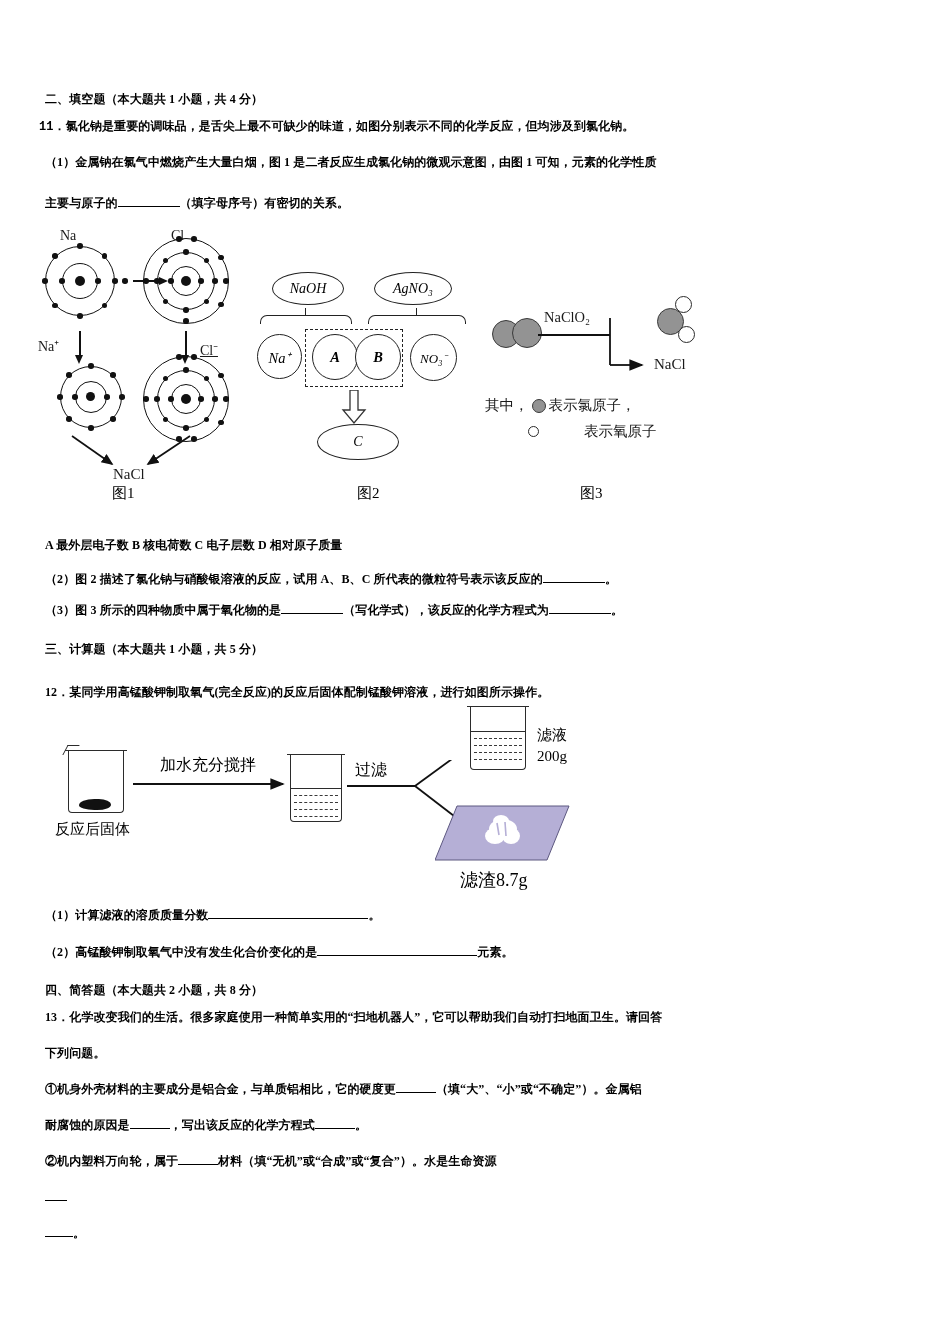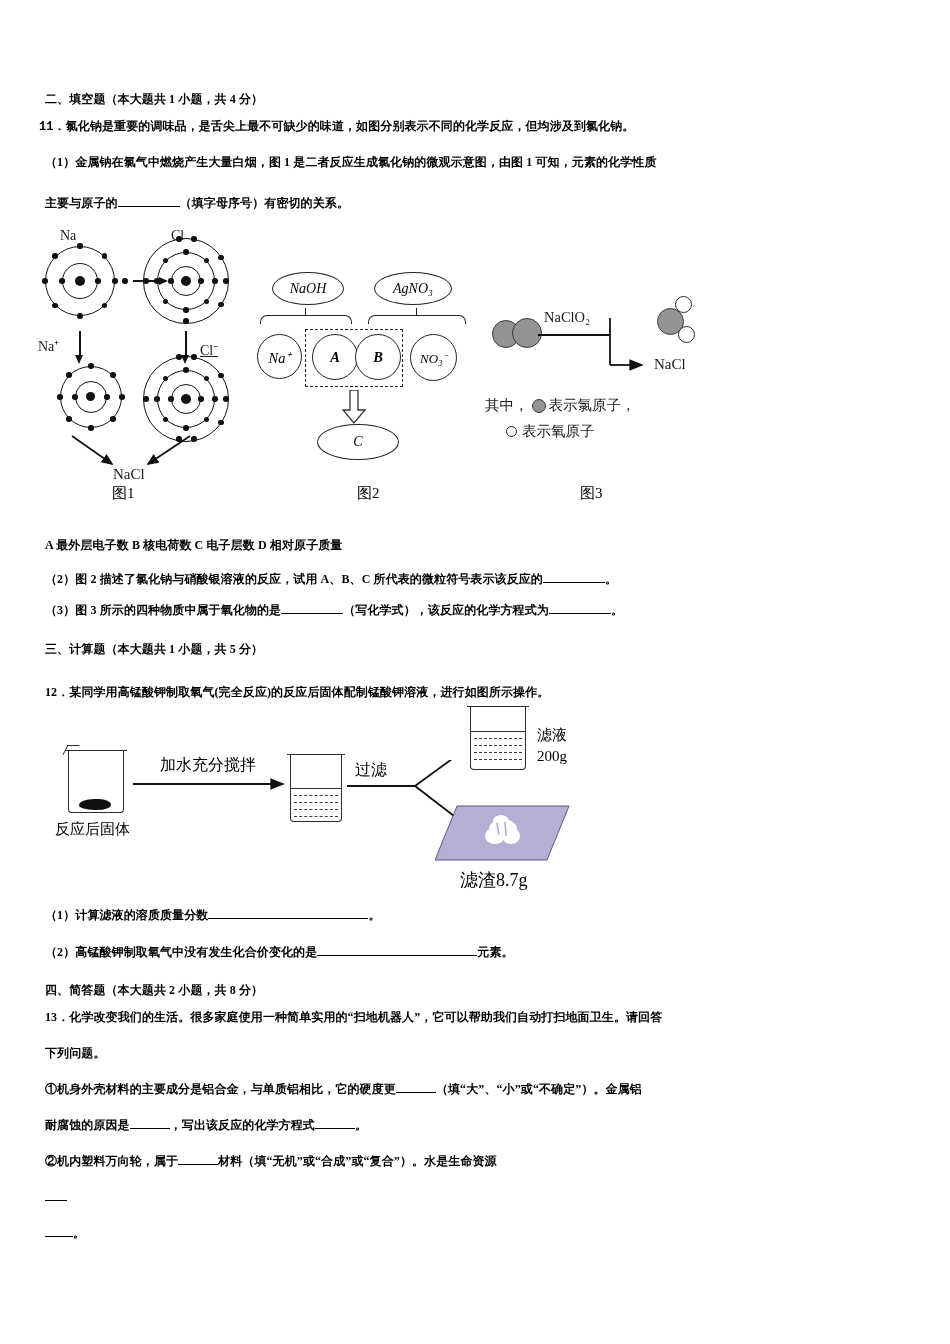--- a/index.html
+++ b/index.html
@@ -370,21 +370,21 @@
     <div class="atomball o-ball" style="left:185px; top:-4px; width:17px; height:17px;"></div>
     <div class="atomball o-ball" style="left:188px; top:26px; width:17px; height:17px;"></div>
 
     <div class="lbl" style="left:164px; top:56px; font-size:15px;">NaCl</div>
 
     <div class="lbl" style="left:-5px; top:96px; font-size:14.5px; display:flex; align-items:center;">
       <span>其中，</span>
       <span class="atomball cl-ball" style="position:relative; display:inline-block; width:14px; height:14px; margin:0 3px;"></span>
       <span>表示氯原子，</span>
     </div>
-    <div class="lbl" style="left:16px; top:122px; font-size:14.5px; display:flex; align-items:center;">
+    <div class="lbl" style="left:38px; top:122px; font-size:14.5px; display:flex; align-items:center;gap:40px;">
       <span class="atomball o-ball" style="position:relative; display:inline-block; width:11px; height:11px; margin-right:5px;"></span>
       <span>表示氧原子</span>
     </div>
   </div>
   <div class="cap" style="left:580px; top:484px;">图3</div>
 
   <div class="txt" style="left:45px; top:538px;">A 最外层电子数      B 核电荷数      C 电子层数      D 相对原子质量</div>
   <div class="txt" style="left:45px; top:572px;">
     <span>（2）图 2 描述了氯化钠与硝酸银溶液的反应，试用 A、B、C 所代表的微粒符号表示该反应的</span><span class="blank b-md"></span><span>。</span>
   </div>

